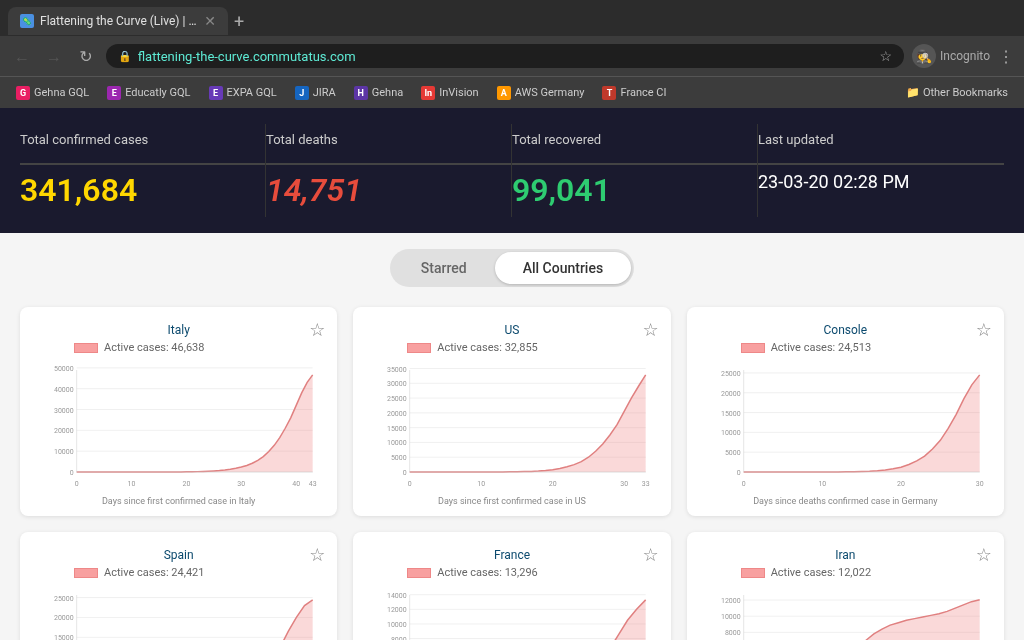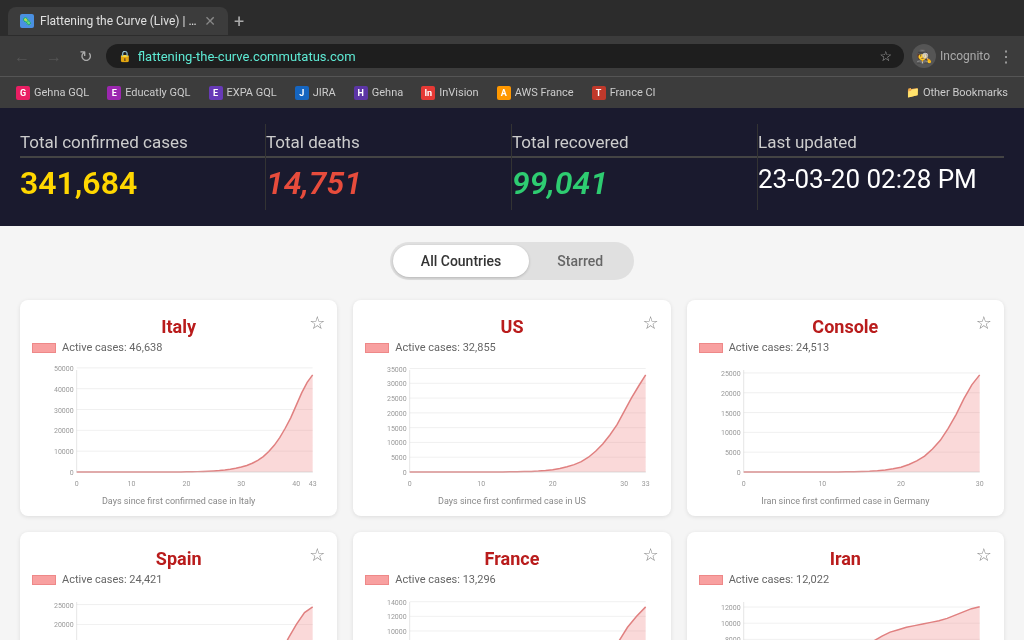--- a/index.html
+++ b/index.html
@@ -33,43 +33,43 @@
     .header-top { display: flex; justify-content: space-between; align-items: center; margin-bottom: 16px; }
     .site-title { font-size: 18px; color: #e0e0e0; font-weight: 400; }
     .search-container { position: relative; }
     .search-container input { background: rgba(255,255,255,0.15); border: 1px solid rgba(255,255,255,0.2); border-radius: 20px; padding: 6px 14px 6px 30px; color: #ccc; font-size: 12px; width: 220px; outline: none; }
     .search-container .search-icon { position: absolute; left: 10px; top: 50%; transform: translateY(-50%); color: #aaa; font-size: 12px; }
     .search-container input::placeholder { color: #aaa; }
 
     .stats-grid { display: grid; grid-template-columns: repeat(4, 1fr); gap: 0; }
     .stat-block { padding: 8px 0; border-right: 1px solid #333; }
     .stat-block:last-child { border-right: none; }
-    .stat-label { font-size: 17px; color: #ccc; margin-bottom: 6px; border-bottom: 2px solid #444; padding-bottom: 4px; }
+    .stat-label { font-size: 13px; color: #ccc; margin-bottom: 6px; border-bottom: 2px solid #444; padding-bottom: 16px; }
     .stat-value { font-size: 32px; font-weight: 600; }
     .stat-value.yellow { color: #ffd700; }
     .stat-value.red { color: #e74c3c; font-style: italic; }
-    .stat-value.green { color: #2ecc71; font-style: italic; }
-    .stat-value.white { color: white; font-size: 26px; font-weight: 400; }
+    .stat-value.green { color: #2ecc71; }
+    .stat-value.white { color: white; font-size: 18px; font-weight: 400; }
 
     
     .content { background: #f5f5f5; padding: 16px 20px; }
 
     
     .tabs-container { display: flex; justify-content: center; margin-bottom: 20px; }
     .tabs { background: #e0e0e0; border-radius: 25px; display: flex; padding: 3px; }
     .tab { padding: 8px 28px; border-radius: 22px; font-size: 14px; cursor: pointer; font-weight: 500; }
     .tab.active { background: white; color: #333; box-shadow: 0 1px 3px rgba(0,0,0,0.2); }
     .tab.inactive { color: #666; background: transparent; }
 
     
     .charts-grid { display: grid; grid-template-columns: repeat(3, 1fr); gap: 16px; }
     .chart-card { background: white; border-radius: 8px; padding: 16px 12px 10px; box-shadow: 0 1px 4px rgba(0,0,0,0.1); position: relative; }
-    .chart-title { text-align: center; font-size: 18px; font-weight: 700; color: #b91c1c; margin-bottom: 4px; }
+    .chart-title { text-align: center; font-size: 12px; font-weight: 400; color: #0c4a6e; margin-bottom: 4px; }
     .star-btn { position: absolute; top: 12px; right: 12px; color: #888; font-size: 18px; cursor: pointer; background: none; border: none; }
-    .chart-legend { display: flex; align-items: center; gap: 6px; margin-bottom: 8px; font-size: 11px; color: #666; }
+    .chart-legend { display: flex; align-items: center; gap: 6px; margin-bottom: 8px; font-size: 11px; color: #666; margin-left: 42px; }
     .legend-swatch { width: 24px; height: 10px; background: #f8a0a0; border: 1px solid #e88; display: inline-block; }
     .chart-area { position: relative; height: 130px; }
     .chart-x-label { text-align: center; font-size: 9px; color: #888; margin-top: 4px; }
 
     svg.chart { width: 100%; height: 130px; }
     .grid-line { stroke: #e0e0e0; stroke-width: 0.5; }
     .area-fill { fill: rgba(240, 128, 128, 0.3); }
     .area-stroke { fill: none; stroke: #e08080; stroke-width: 1.5; }
     .axis-label { font-size: 7px; fill: #999; }
   </style>
@@ -123,21 +123,21 @@
     <div class="bookmark-item">
       <div class="bm-icon" style="background:#5c35a5">H</div>
       <span>Gehna</span>
     </div>
     <div class="bookmark-item">
       <div class="bm-icon" style="background:#e53935">In</div>
       <span>InVision</span>
     </div>
     <div class="bookmark-item">
       <div class="bm-icon" style="background:#ff9800">A</div>
-      <span>AWS France</span>
+      <span>AWS Germany</span>
     </div>
     <div class="bookmark-item">
       <div class="bm-icon" style="background:#c0392b">T</div>
       <span>France CI</span>
     </div>
     <div style="margin-left:auto" class="bookmark-item">
       <span>📁 Other Bookmarks</span>
     </div>
   </div>
 
@@ -161,22 +161,22 @@
           <div class="stat-label">Last updated</div>
           <div class="stat-value white">23-03-20 02:28 PM</div>
         </div>
       </div>
     </div>
 
     <div class="content">
 
       <div class="tabs-container">
         <div class="tabs">
+          <div class="tab inactive">Starred</div>
           <div class="tab active">All Countries</div>
-          <div class="tab inactive">Starred</div>
         </div>
       </div>
 
       <div class="charts-grid" id="charts-grid">
       <div class="chart-card">
     <div class="chart-title">Italy</div>
     <button class="star-btn">☆</button>
     <div class="chart-legend">
       <span class="legend-swatch"></span>
       <span>Active cases: 46,638</span>
@@ -271,21 +271,21 @@
                 <text class="axis-label" x="35" y="93.18544096135578" text-anchor="end">5000</text>
                 <text class="axis-label" x="35" y="113" text-anchor="end">0</text>
         <text class="axis-label" x="38" y="124" text-anchor="middle">0</text>
                 <text class="axis-label" x="116.66666666666666" y="124" text-anchor="middle">10</text>
                 <text class="axis-label" x="195.33333333333331" y="124" text-anchor="middle">20</text>
                 <text class="axis-label" x="274" y="124" text-anchor="middle">30</text>
         <line x1="38" y1="8" x2="38" y2="110" stroke="#ccc" stroke-width="0.5"></line>
         <line x1="38" y1="110" x2="274" y2="110" stroke="#ccc" stroke-width="0.5"></line>
       </svg>
     </div>
-    <div class="chart-x-label">Iran since first confirmed case in Germany</div>
+    <div class="chart-x-label">Days since deaths confirmed case in Germany</div>
   </div>
           <div class="chart-card">
     <div class="chart-title">Spain</div>
     <button class="star-btn">☆</button>
     <div class="chart-legend">
       <span class="legend-swatch"></span>
       <span>Active cases: 24,421</span>
     </div>
     <div class="chart-area">
       <svg viewBox="0 0 280 130" class="chart">

